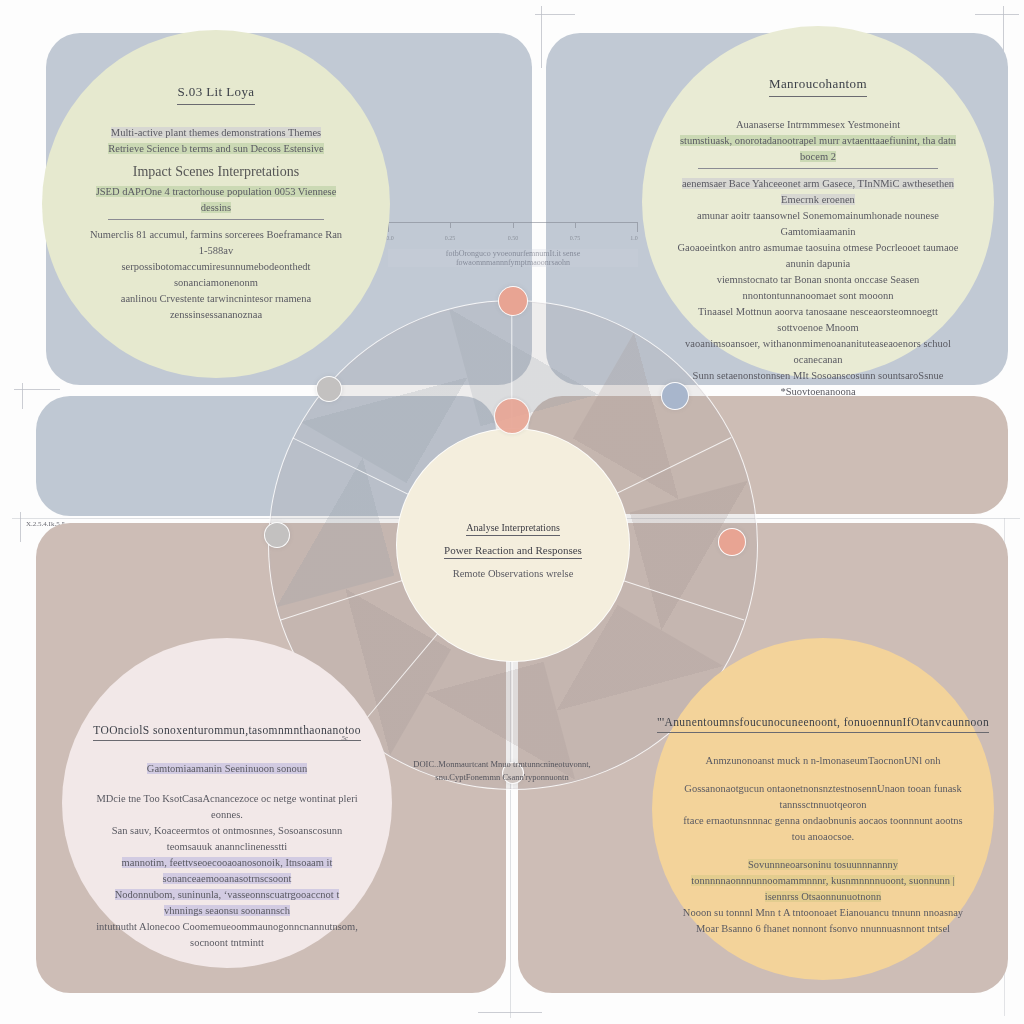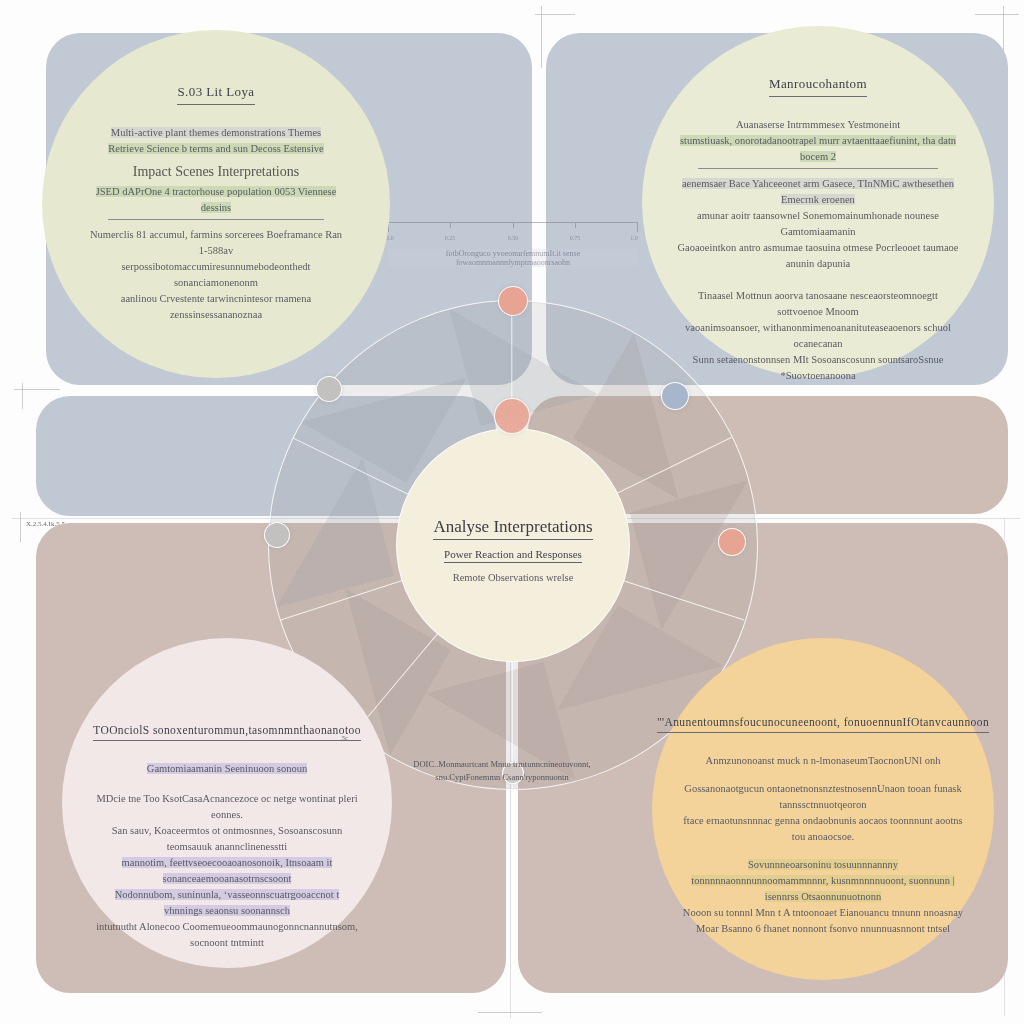--- a/index.html
+++ b/index.html
@@ -61,21 +61,21 @@
           filter:blur(.5px);}
   .c-body .hl-green{background:#cbd9b4;display:inline;}
   .c-body .hl-grey{background:#d7d7d2;display:inline;}
   .c-body .hl-purple{background:#d2cbe2;display:inline;}
   .c-body .hl-amber{background:#e3cd8f;display:inline;margin-top:16px;}
   .c-body .rule{display:block;border-bottom:1px solid #8b8b93;margin:3px 22px 7px;height:0;}
   .c-sub{font-size:14px;color:#555;filter:blur(.5px);margin:7px 0 4px;}
 
   
   .hub-text{position:absolute;left:0;right:0;top:88px;text-align:center;padding:0 26px;}
-  .hub-l1{font-size:17px;color:#3c3c44;filter:blur(.55px);
+  .hub-l1{font-size:10px;color:#3c3c44;filter:blur(.55px);
           border-bottom:1px solid #61616a;display:inline-block;padding-bottom:2px;}
   .hub-l2{font-size:11px;color:#44444c;filter:blur(.55px);margin-top:8px;
           border-bottom:1px solid #61616a;display:inline-block;padding-bottom:2px;}
   .hub-l3{font-size:10.5px;color:#5a5a62;filter:blur(.55px);margin-top:9px;}
 
   
   .scalebar{position:absolute;left:388px;top:222px;width:250px;opacity:.55;}
   .sb-line{position:relative;height:12px;border-top:1px solid #7d818c;}
   .sb-tick{position:absolute;top:-1px;width:1px;height:10px;background:#7d818c;}
   .sb-nums{position:relative;height:10px;font-size:6px;color:#5f636d;filter:blur(.45px);}
@@ -188,21 +188,21 @@
 
   <div class="circle c-tr">
     <div class="c-title">Manroucohantom</div>
     <div class="c-body">
       <span>Auanaserse Intrmmmesex Yestmoneint</span><br>
       <span class="hl-green">stumstiuask, onorotadanootrapel murr avtaenttaaefiunint, tha datn bocem 2</span>
       <span class="rule"></span>
       <span class="hl-grey">aenemsaer Bace Yahceeonet arm Gasece, TInNMiC awthesethen Emecrnk eroenen</span><br>
       <span>amunar aoitr taansownel Sonemomainumhonade nounese Gamtomiaamanin</span><br>
       <span>Gaoaoeintkon antro asmumae taosuina otmese Pocrleooet taumaoe anunin dapunia</span><br>
-      <br>
+      <span>viemnstocnato tar Bonan snonta onccase Seasen nnontontunnanoomaet sont mooonn</span><br>
       <span>Tinaasel Mottnun aoorva tanosaane nesceaorsteomnoegtt sottvoenoe Mnoom</span><br>
       <span>vaoanimsoansoer, withanonmimenoananituteaseaoenors schuol ocanecanan</span><br>
       <span>Sunn setaenonstonnsen MIt Sosoanscosunn sountsaroSsnue</span><br>
       <span>*Suovtoenanoona</span>
     </div>
   </div>
 
   <div class="circle c-bl">
     <div class="c-title wide">TOOnciolS sonoxenturommun,tasomnmnthaonanotoo</div>
     <div class="c-body">

